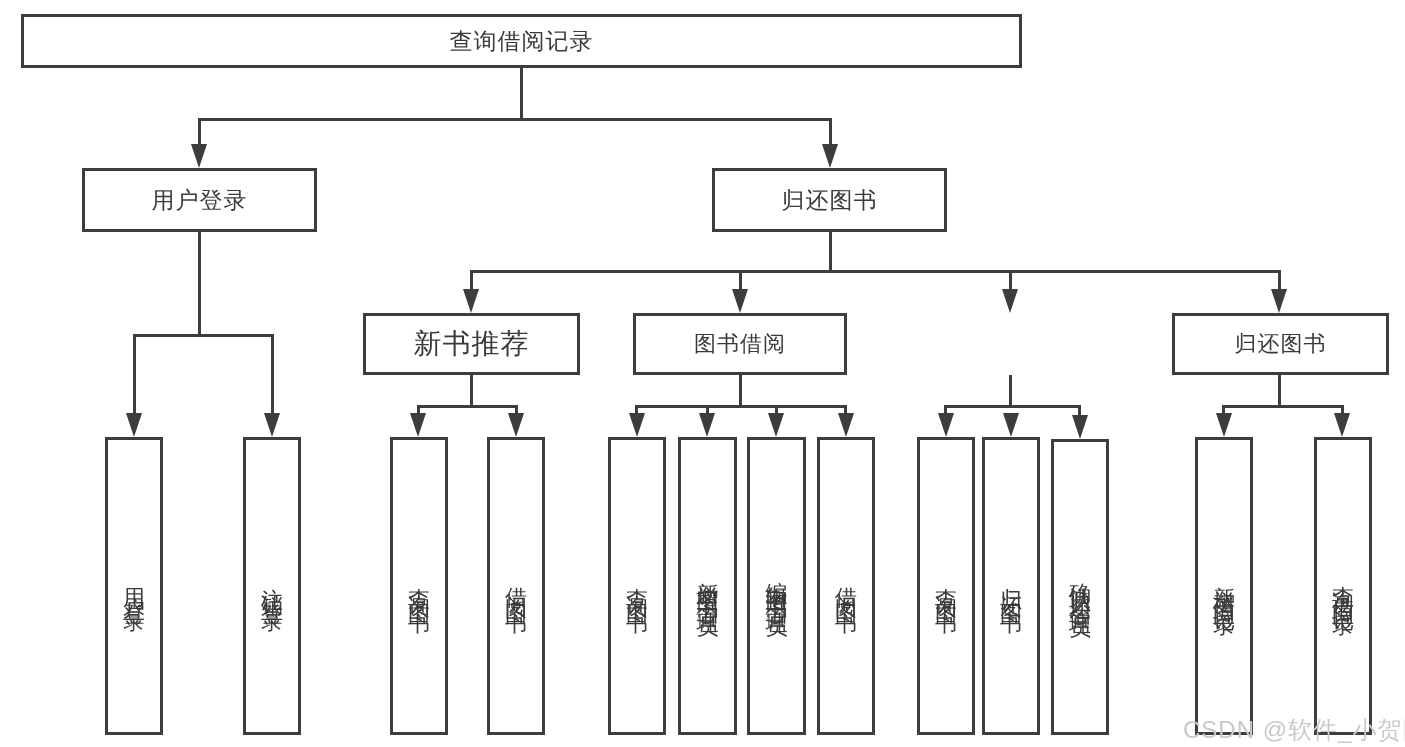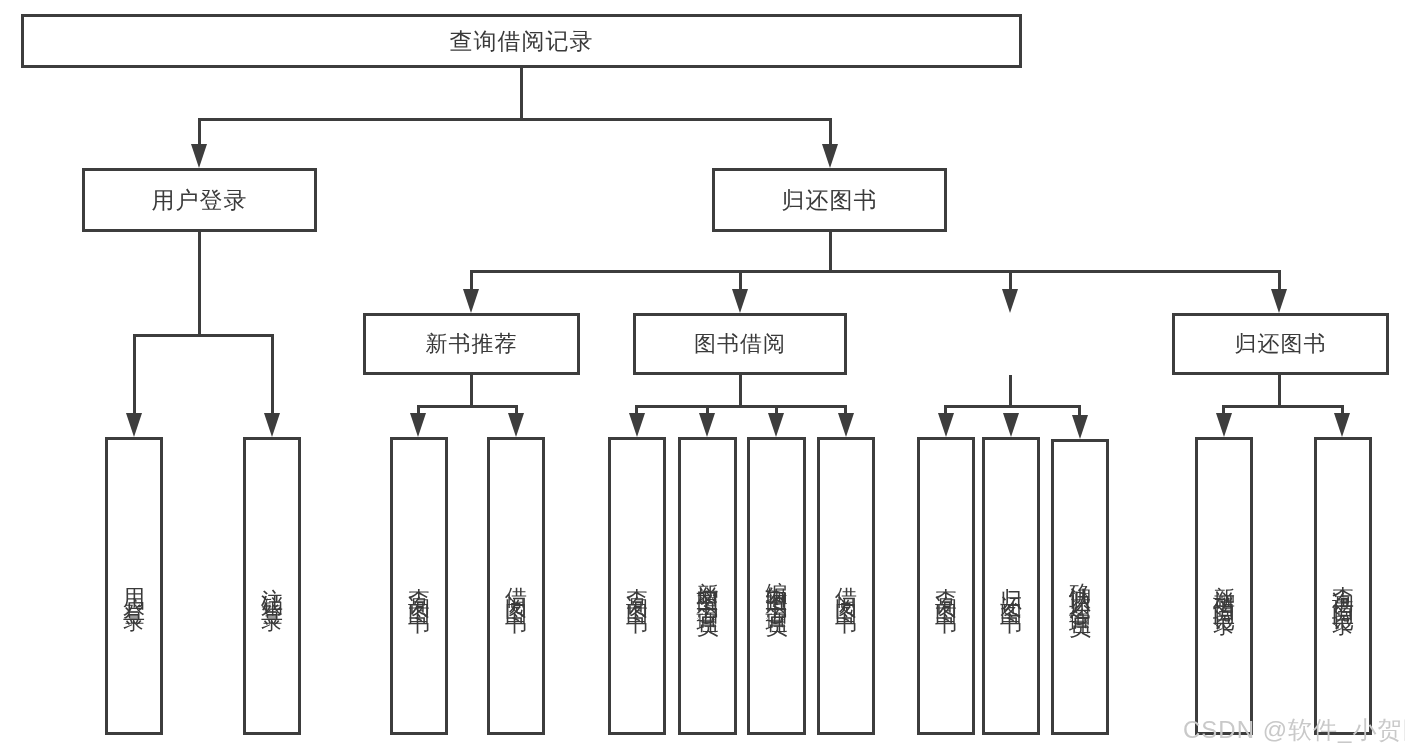--- a/index.html
+++ b/index.html
@@ -79,21 +79,21 @@
 <body>
 
 <div id="canvas">
 
   <div class="node" style="left:21px; top:14px; width:1001px; height:54px;">查询借阅记录</div>
 
   <div class="node" style="left:82px; top:168px; width:235px; height:64px;">用户登录</div>
 
   <div class="node" style="left:712px; top:168px; width:235px; height:64px;">归还图书</div>
 
-  <div class="node" style="left:363px; top:313px; width:217px; height:62px; font-size:22px;">新书推荐</div>
+  <div class="node" style="left:363px; top:313px; width:217px; height:62px; font-size:28px;">新书推荐</div>
 
   <div class="node" style="left:633px; top:313px; width:214px; height:62px; font-size:22px;">图书借阅</div>
 
 
   <div class="node" style="left:1172px; top:313px; width:217px; height:62px; font-size:22px;">归还图书</div>
 
   <div class="leaf" style="left:105px; top:437px; width:58px; height:298px;">用户登录</div>
 
   <div class="leaf" style="left:243px; top:437px; width:58px; height:298px;">注销登录</div>
 

